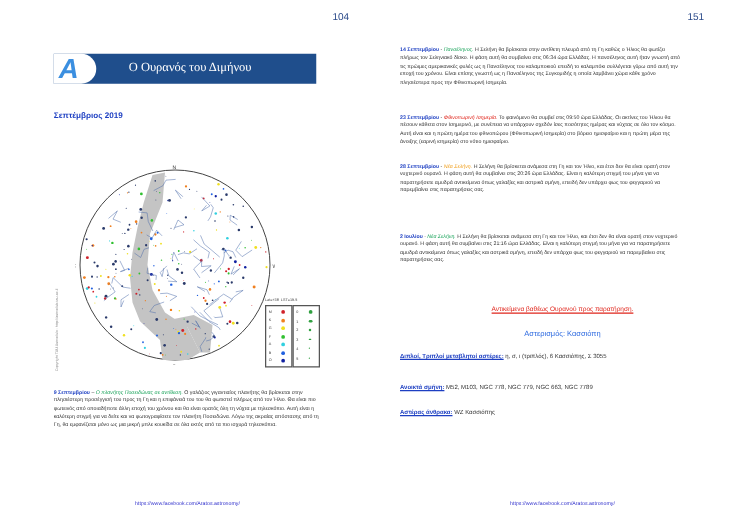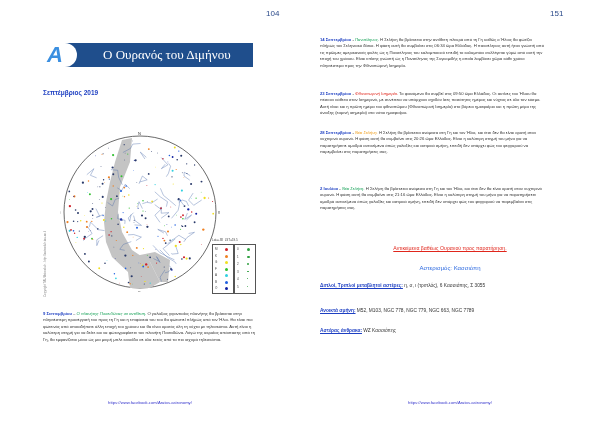--- a/index.html
+++ b/index.html
@@ -6,21 +6,21 @@
   body { width:600px; height:424px; background:#ffffff; position:relative; overflow:hidden; font-family:"Liberation Sans", sans-serif; color:#222; }
   .page { position:absolute; top:0; width:300px; height:424px; background:#fff; }
   .page.left { left:0; }
   .page.right { left:300px; }
   .pnum { position:absolute; top:9px; font-size:8px; color:#2b4a8a; }
   .left .pnum { left:250px;margin-left:16px; }
   .right .pnum { left:250px; }
   .banner { position:absolute; left:43px; top:43px; width:210px; height:24px; background:#1f4e8c; }
   .banner .logo { position:absolute; left:0; top:0; width:34px; height:24px; background:#fff; border-radius:0 12px 12px 0; overflow:hidden; }
   .banner .logo .a { position:absolute; left:4px; top:0px; font-size:22px; font-weight:bold; font-style:italic; color:#3b8fe0; font-family:"Liberation Sans", sans-serif; line-height:24px; }
-  .banner .title { position:absolute; left:60px; top:0; width:150px; text-align:left; color:#fff; font-size:13px; line-height:24px; font-family:"Liberation Serif", serif; }
+  .banner .title { position:absolute; left:60px; top:0; width:150px; text-align:left; color:#fff; font-size:10px; line-height:24px; font-family:"Liberation Serif", serif; }
   .month { position:absolute; left:43px; top:89px; font-size:6.5px; font-weight:bold; color:#1d3fc2; }
   .chart { position:absolute; left:60px; top:132px; width:160px; height:160px; }
   .copyright { position:absolute; left:40px; top:190px; width:8px; height:110px; }
   .copyright span { position:absolute; left:-50px; top:50px; width:110px; transform:rotate(-90deg); font-size:3px; color:#888; white-space:nowrap; }
   .legend { position:absolute; left:212px; top:238px; width:46px; height:56px; font-size:3px; color:#444; }
   .legend .hdr { position:absolute; top:0; left:0; width:46px; white-space:nowrap; }
   .legend .box { position:absolute; top:6px; border:0.5px solid #555; height:48px; }
   .legend .box1 { left:0; width:20px; }
   .legend .box2 { left:22px; width:20px; }
   .legend .row { position:absolute; left:2px; height:6px; width:16px; }

